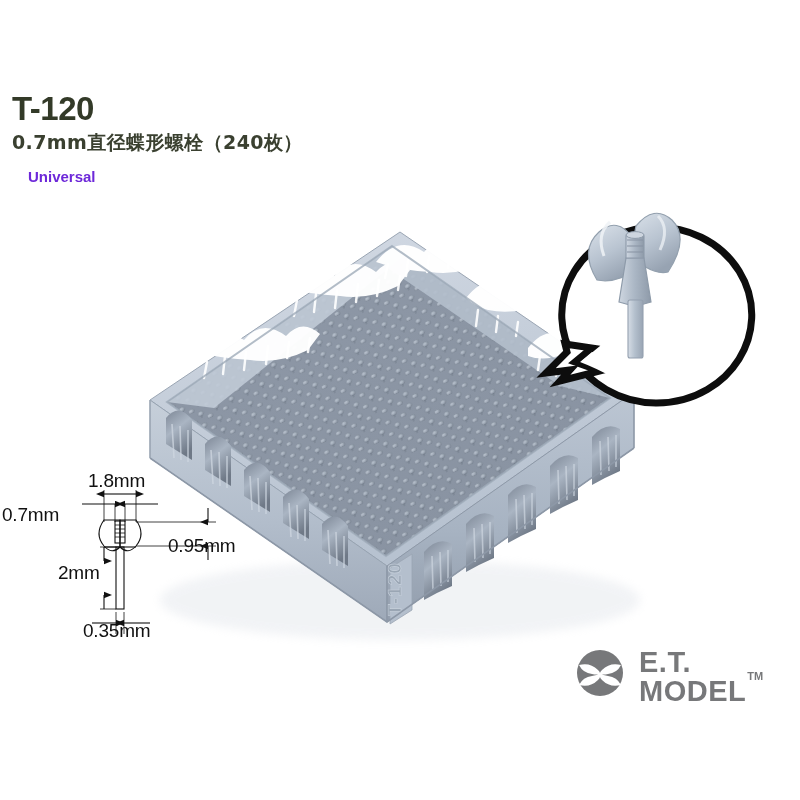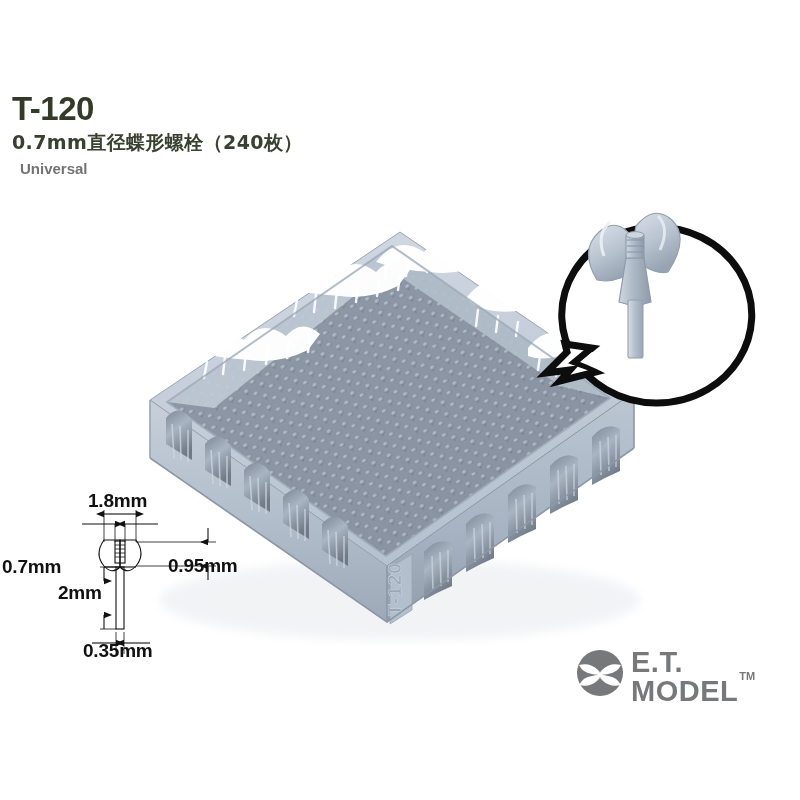--- a/index.html
+++ b/index.html
@@ -51,72 +51,71 @@
     color: #343a29;
     letter-spacing: 0.1px;
     line-height: 1.12;
     margin: 0 0 3px 0;
     white-space: nowrap;
     font-family: "Liberation Sans", sans-serif;
   }
   #title-scale {
     font-size: 15px;
     font-weight: bold;
-    color: #737373;
+    color: #6d28d9;
     line-height: 1.1;
-    margin: 8px;
+    margin: 16px;
     font-family: "Liberation Sans", sans-serif;
   }
 
   
   #render-stage {
     position: absolute;
     left: 0;
     top: 0;
     width: 800px;
     height: 800px;
     pointer-events: none;
   }
   #render-stage svg {
     display: block;
   }
 
   
   #dimension-diagram {
     position: absolute;
     left: 0px;
-    top: 480px;
+    top: 460px;
     width: 250px;
     height: 190px;
-    font-weight: bold;
   }
   .dim-label {
     position: absolute;
     font-family: "Liberation Sans", sans-serif;
     font-size: 19px;
     color: #111111;
     white-space: nowrap;
     letter-spacing: -0.2px;
   }
   #dim-width-top  { left: 88px;  top: 10px;  }
-  #dim-left       { left: 2px;   top: 44px; margin-top: 32px;  }
+  #dim-left       { left: 2px;   top: 44px;  }
   #dim-right      { left: 168px; top: 75px;  }
   #dim-height     { left: 58px;  top: 102px; }
   #dim-shaft      { left: 83px;  top: 160px; text-align: right; }
 
   
   #brand-logo {
     position: absolute;
     left: 576px;
     top: 648px;
     width: 212px;
     height: 54px;
     display: flex;
     align-items: center;
-    gap: 7px;
+    gap: 15px;
   }
   #brand-mark { flex: 0 0 auto; }
   #brand-word {
     font-family: "Liberation Sans", sans-serif;
     font-size: 29px;
     font-weight: bold;
     color: #77787a;
     letter-spacing: 0.5px;
     line-height: 1;
     position: relative;

